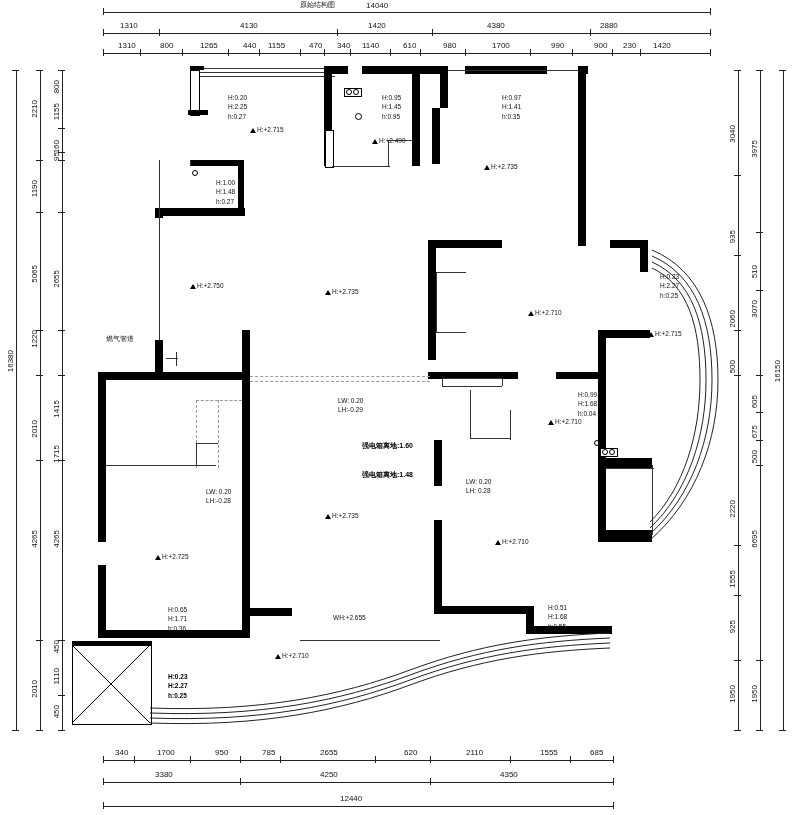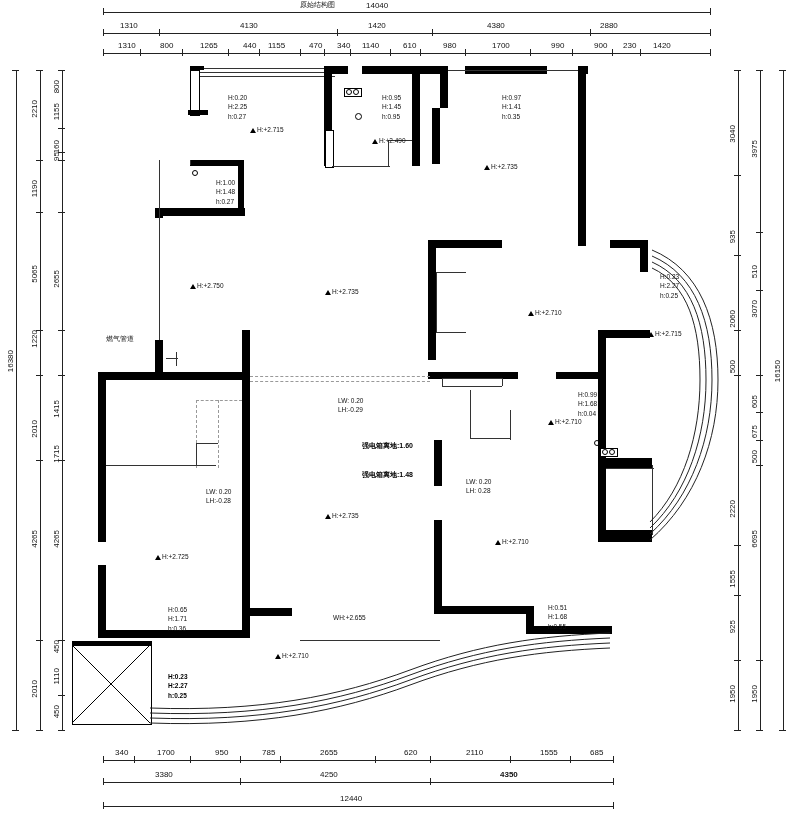--- a/index.html
+++ b/index.html
@@ -191,21 +191,21 @@
   <div class="tick" style="left:280px;top:756px;"></div>
   <div class="tick" style="left:375px;top:756px;"></div>
   <div class="tick" style="left:430px;top:756px;"></div>
   <div class="tick" style="left:510px;top:756px;"></div>
   <div class="tick" style="left:570px;top:756px;"></div>
   <div class="tick" style="left:613px;top:756px;"></div>
 
   <div class="dimline" style="left:103px;top:782px;width:510px;"></div>
   <div class="dimtext abs" style="left:155px;top:770px;">3380</div>
   <div class="dimtext abs" style="left:320px;top:770px;">4250</div>
-  <div class="dimtext abs" style="left:500px;top:770px;font-weight:bold;">4350</div>
+  <div class="dimtext abs" style="left:500px;top:770px;">4350</div>
   <div class="tick" style="left:103px;top:778px;"></div>
   <div class="tick" style="left:240px;top:778px;"></div>
   <div class="tick" style="left:430px;top:778px;"></div>
   <div class="tick" style="left:613px;top:778px;"></div>
 
   <div class="dimline" style="left:103px;top:806px;width:510px;"></div>
   <div class="dimtext abs" style="left:340px;top:794px;">12440</div>
   <div class="tick" style="left:103px;top:802px;"></div>
   <div class="tick" style="left:613px;top:802px;"></div>
 

